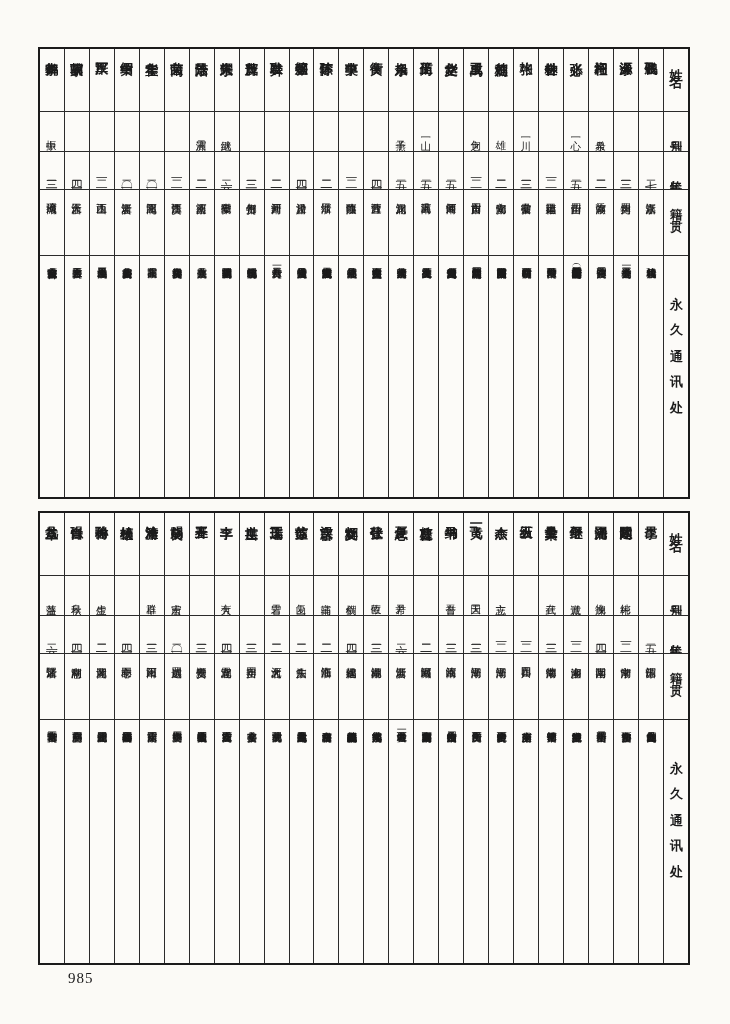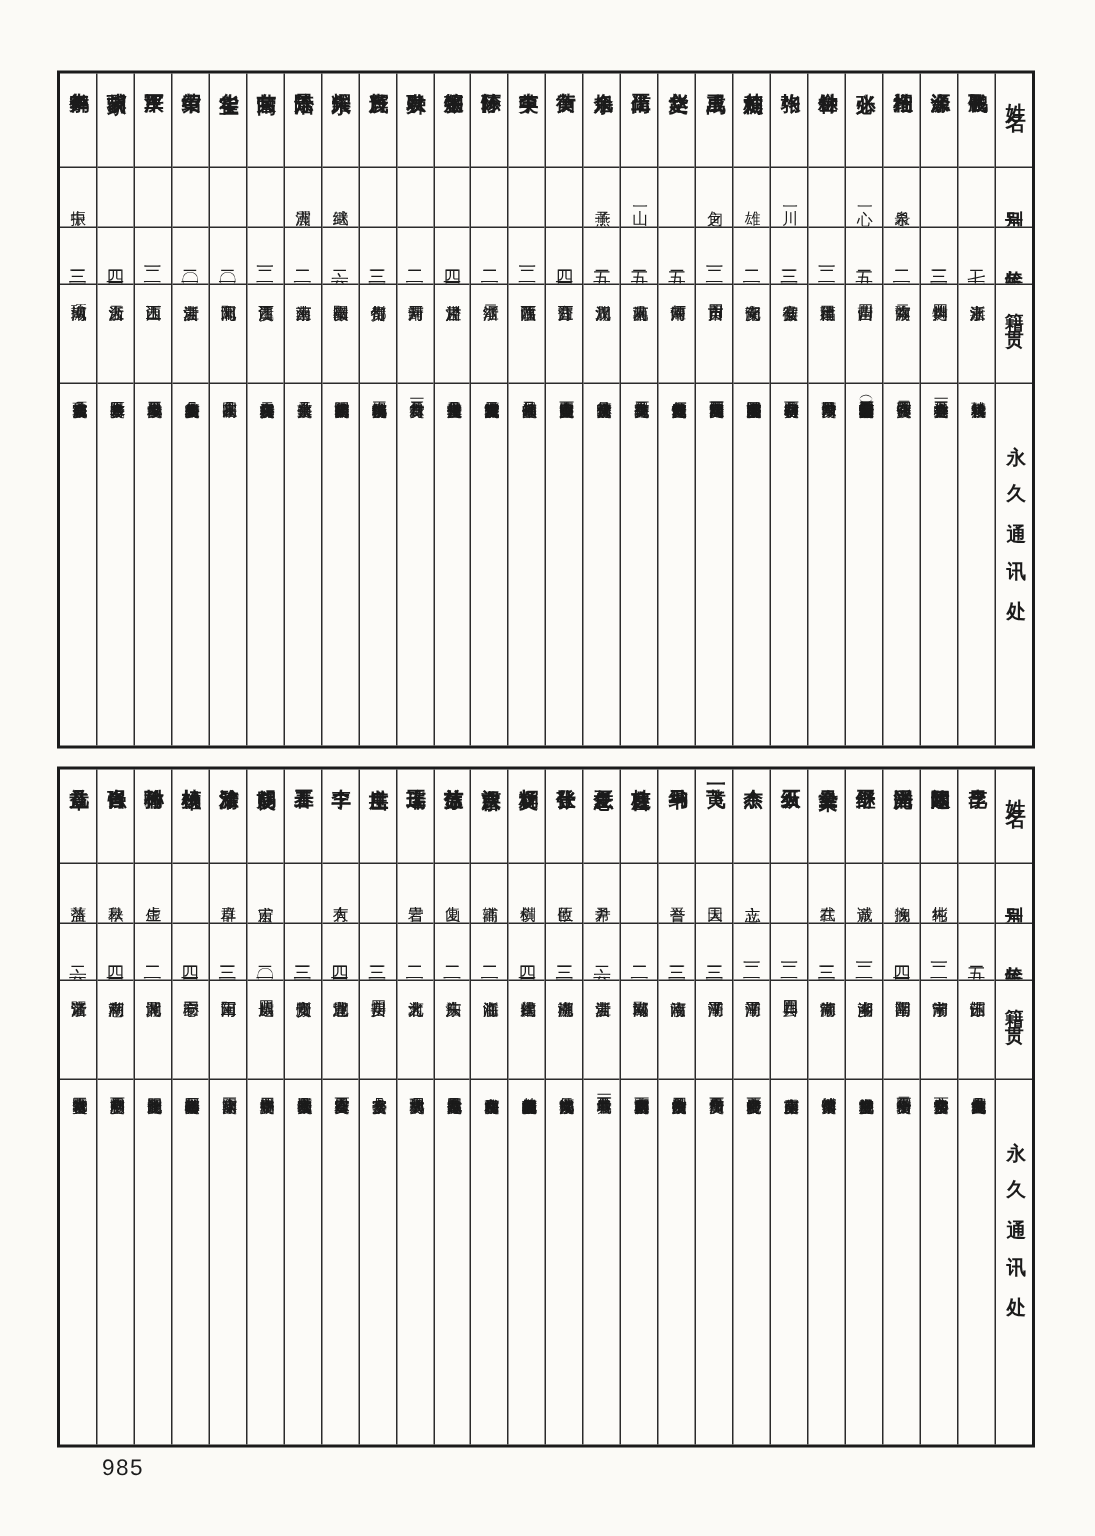--- a/index.html
+++ b/index.html
@@ -19,21 +19,21 @@
   .c-age{height:38px;}    .c-age .vt{font-size:12px;line-height:14px;}
   .c-native{height:66px;} .c-native .vt{font-size:10.5px;line-height:12.5px;margin-top:5px;}
   .c-addr{flex:1;}        .c-addr .vt{font-size:10px;line-height:12px;margin:4px auto auto auto;max-height:96%;}
   .header-col .vt{font-weight:bold;}
   .header-col .c-name .vt{font-size:13.5px;letter-spacing:7px;margin-top:8px;}
   .header-col .c-alias .vt{font-size:12px;font-weight:bold;letter-spacing:1px;}
   .header-col .c-age .vt{font-size:12px;font-weight:bold;letter-spacing:1px;}
   .header-col .c-native .vt{font-size:12.5px;letter-spacing:12px;margin-top:8px;}
   .header-col .c-addr .vt{font-size:13px;letter-spacing:26px;margin-top:30px;}
   .page-number{position:absolute;left:68px;top:970px;font-size:15px;
-               font-family:Liberation Sans, sans-serif;letter-spacing:1px;}
+               font-family:Liberation Serif, serif;letter-spacing:1px;}
 </style>
 </head>
 <body>
 
 <div class="page">
   <div class="vtable t1">
   <div class="col header-col">
     <div class="cell c-name">
           <span class="vt">姓名</span>
         </div>

